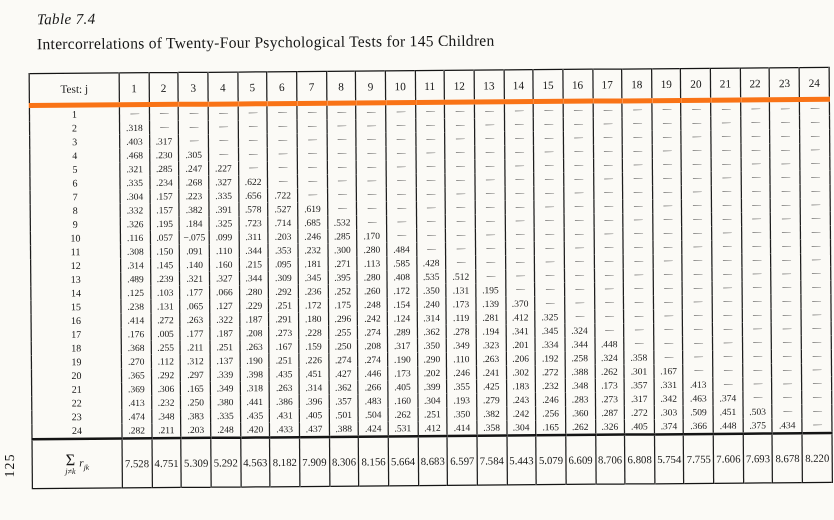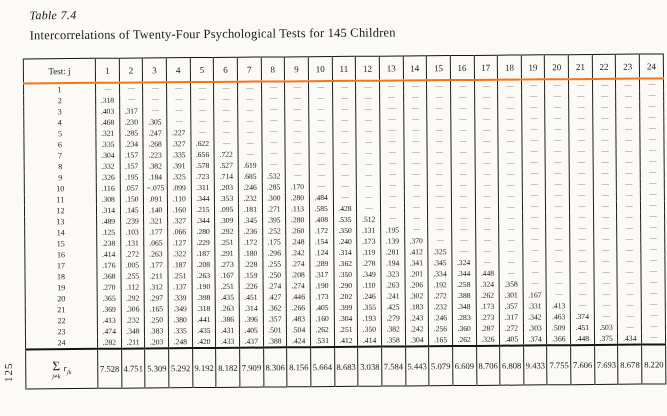--- a/index.html
+++ b/index.html
@@ -39,21 +39,21 @@
     text-align:center;
     vertical-align:middle;
     overflow:hidden;
     white-space:nowrap;
   }
   table.corr{border:1.5px solid #141414;}
   th.corner{width:71px;text-align:left;padding-left:8px;}
   thead th{
     height:23px;
     font-size:9px;font-weight:normal;
-    border-bottom:2px solid #f97316;
+    border-bottom:4px solid #f97316;
   }
   tbody td{
     height:11px;
     font-size:7.6px;
     line-height:11px;
   }
   tbody td.rowlabel{font-size:8px;}
   tbody td.dash{font-size:7px;color:#222;letter-spacing:-1px;}
   tbody tr{border:none;}
   tfoot td{
@@ -768,35 +768,35 @@
                 <span class="sig">
                   <span class="sigma">Σ</span>
                   <span class="cond">j≠k</span>
                 </span>
                 <span class="term">r<sub>jk</sub></span>
               </span></td>
             <td>7.528</td>
             <td>4.751</td>
             <td>5.309</td>
             <td>5.292</td>
-            <td>9.192</td>
+            <td>4.563</td>
             <td>8.182</td>
             <td>7.909</td>
             <td>8.306</td>
             <td>8.156</td>
             <td>5.664</td>
             <td>8.683</td>
-            <td>3.038</td>
+            <td>6.597</td>
             <td>7.584</td>
             <td>5.443</td>
             <td>5.079</td>
             <td>6.609</td>
             <td>8.706</td>
             <td>6.808</td>
-            <td>9.433</td>
+            <td>5.754</td>
             <td>7.755</td>
             <td>7.606</td>
             <td>7.693</td>
             <td>8.678</td>
             <td>8.220</td>
           </tr>
       </tfoot>
     </table>
   </div>
   <div class="pagenum">125</div>

